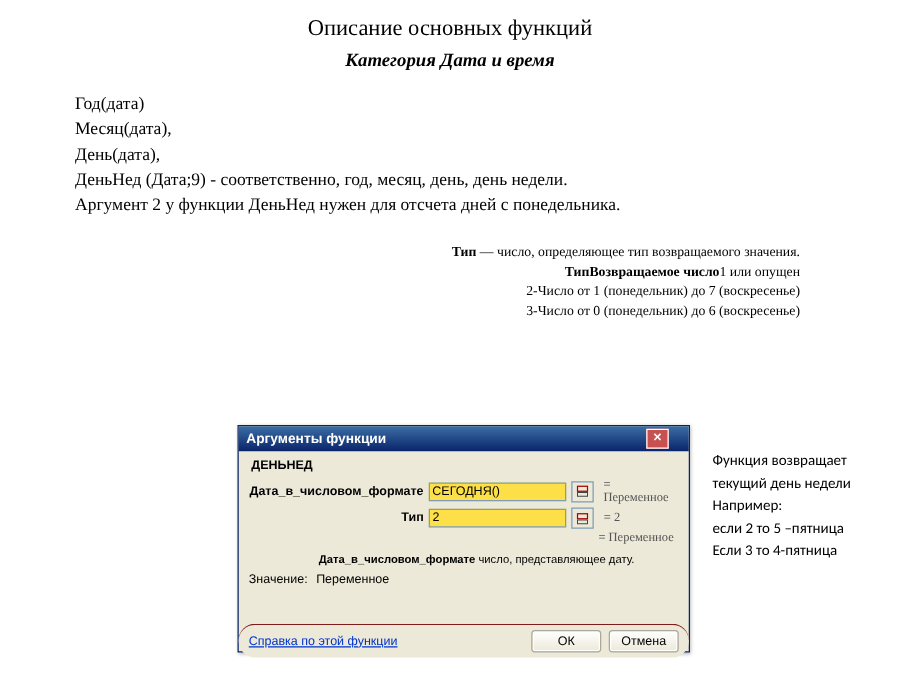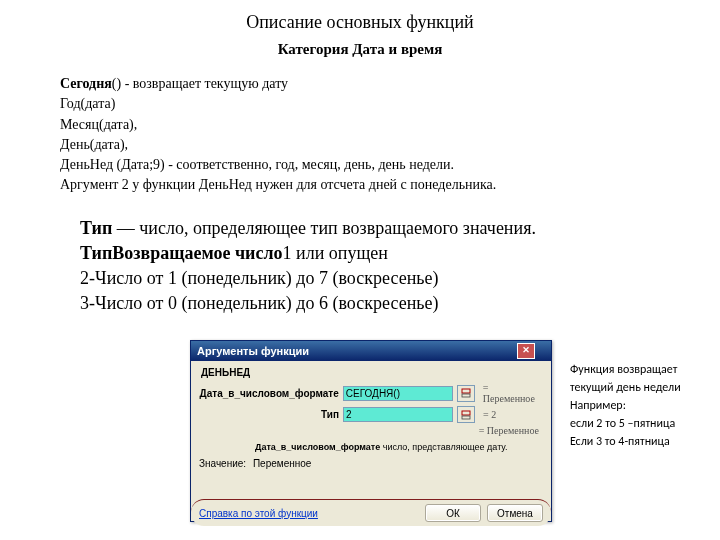--- a/index.html
+++ b/index.html
@@ -15,31 +15,33 @@
   .title {
     text-align: center;
     font-size: 18px;
     margin-top: 12px;
   }
   .subtitle {
     text-align: center;
     font-size: 15px;
     font-weight: bold;
     margin-top: 8px;
+    font-style: italic;
   }
   .desc-block {
     margin: 16px 60px 0 60px;
     font-size: 14px;
     line-height: 1.45;
   }
   .desc-block .bold { font-weight: bold; }
   .type-block {
     margin: 20px 80px 0 80px;
-    font-size: 18px;
+    font-size: 11px;
     line-height: 1.4;
+    text-align: right;
   }
   .type-block .bold { font-weight: bold; }
 
   
   .dialog {
     position: absolute;
     left: 190px;
     top: 340px;
     width: 360px;
     height: 180px;
@@ -92,21 +94,21 @@
     width: 140px;
     text-align: right;
     font-weight: bold;
     font-size: 10px;
     white-space: nowrap;
   }
   .arg-input {
     width: 110px;
     height: 15px;
     border: 1px solid #7e9db9;
-    background: #5eead4;
+    background: #fde047;
     font-size: 10px;
     padding: 0 2px;
     box-sizing: border-box;
   }
   .refbtn {
     width: 16px; height: 15px;
     border: 1px solid #7e9db9;
     background: #ece9d8;
     display: inline-flex;
     align-items: center;
@@ -164,21 +166,20 @@
     color: #000;
   }
 </style>
 </head>
 <body>
 
 <div class="title">Описание основных функций</div>
 <div class="subtitle">Категория Дата и время</div>
 
 <div class="desc-block">
-  <div><span class="bold">Сегодня</span><span>() - возвращает текущую дату</span></div>
   <div>Год(дата)</div>
   <div> Месяц(дата),</div>
   <div>День(дата),</div>
   <div>ДеньНед (Дата;9) - соответственно, год, месяц, день, день недели.</div>
   <div>Аргумент 2 у функции ДеньНед нужен для отсчета дней с понедельника.</div>
 </div>
 
 <div class="type-block">
   <div><span class="bold">Тип</span><span>   — число, определяющее тип возвращаемого значения.</span></div>
   <div><span class="bold">ТипВозвращаемое число</span><span>1 или опущен</span></div>

